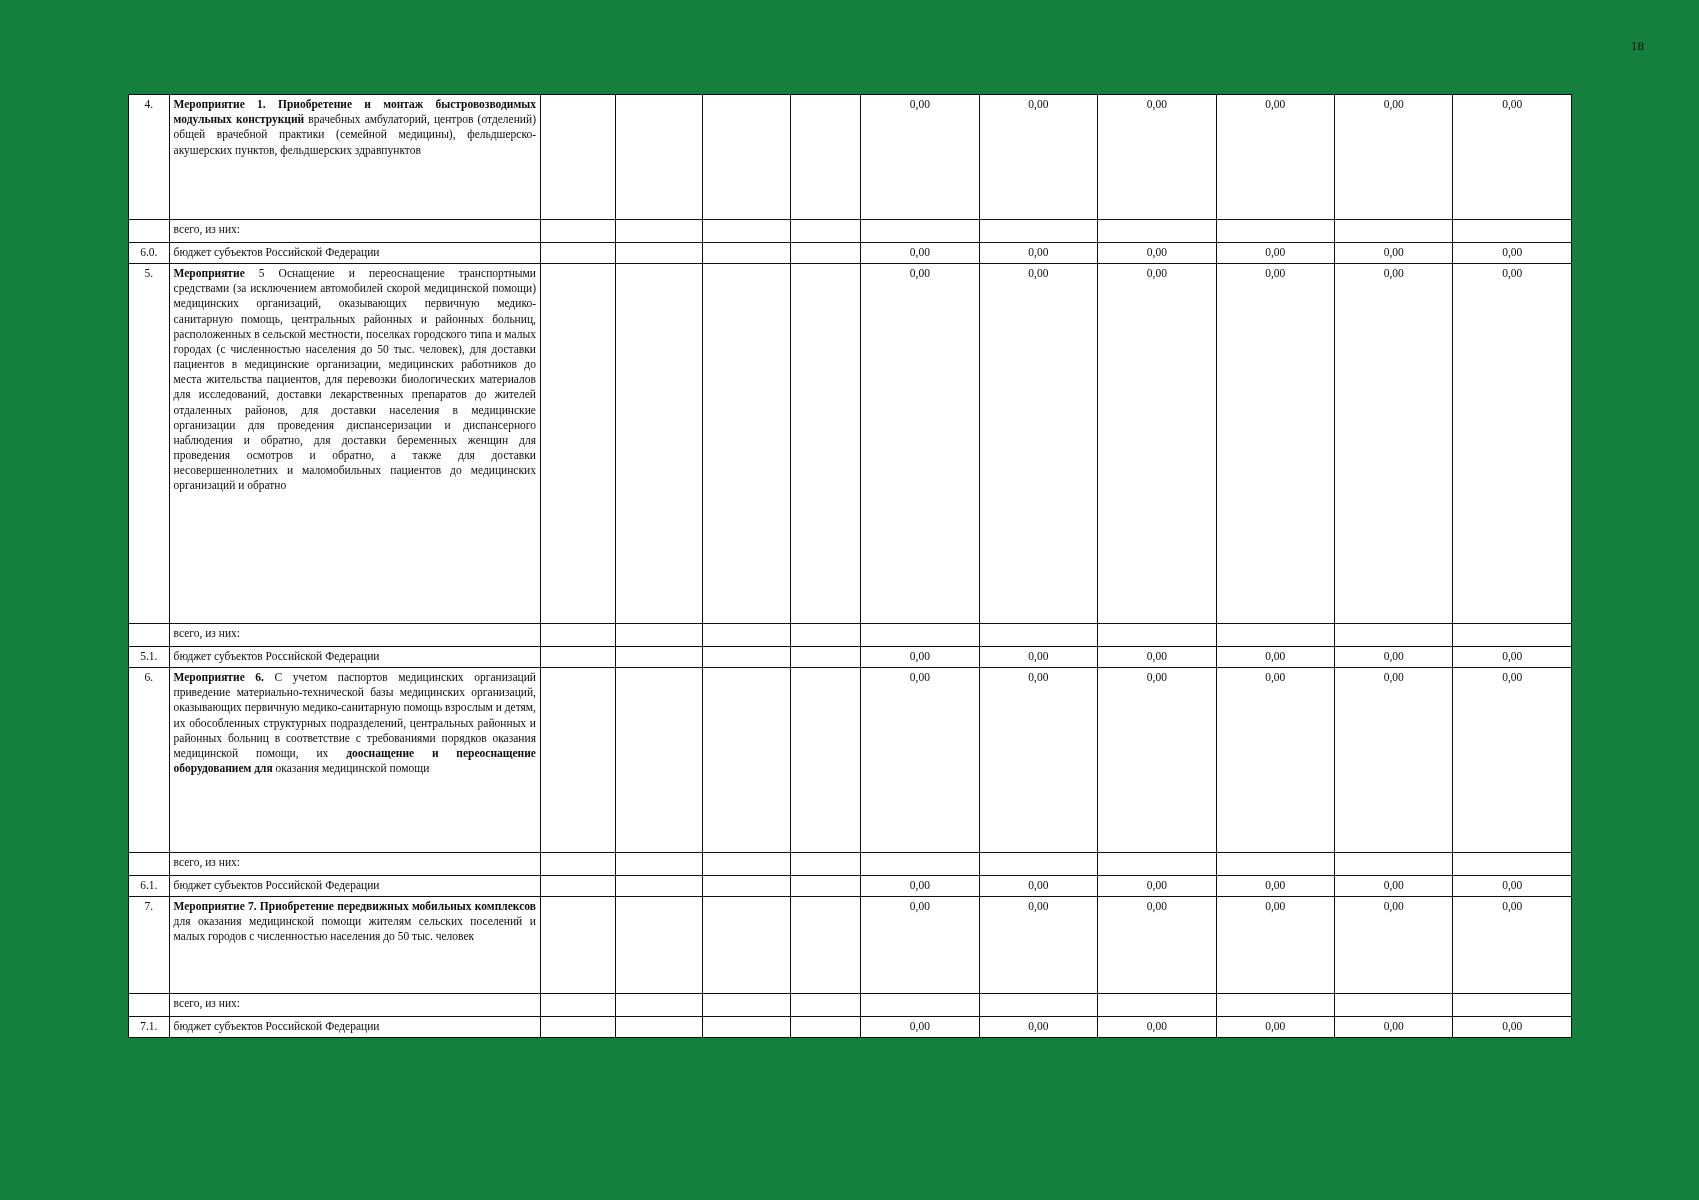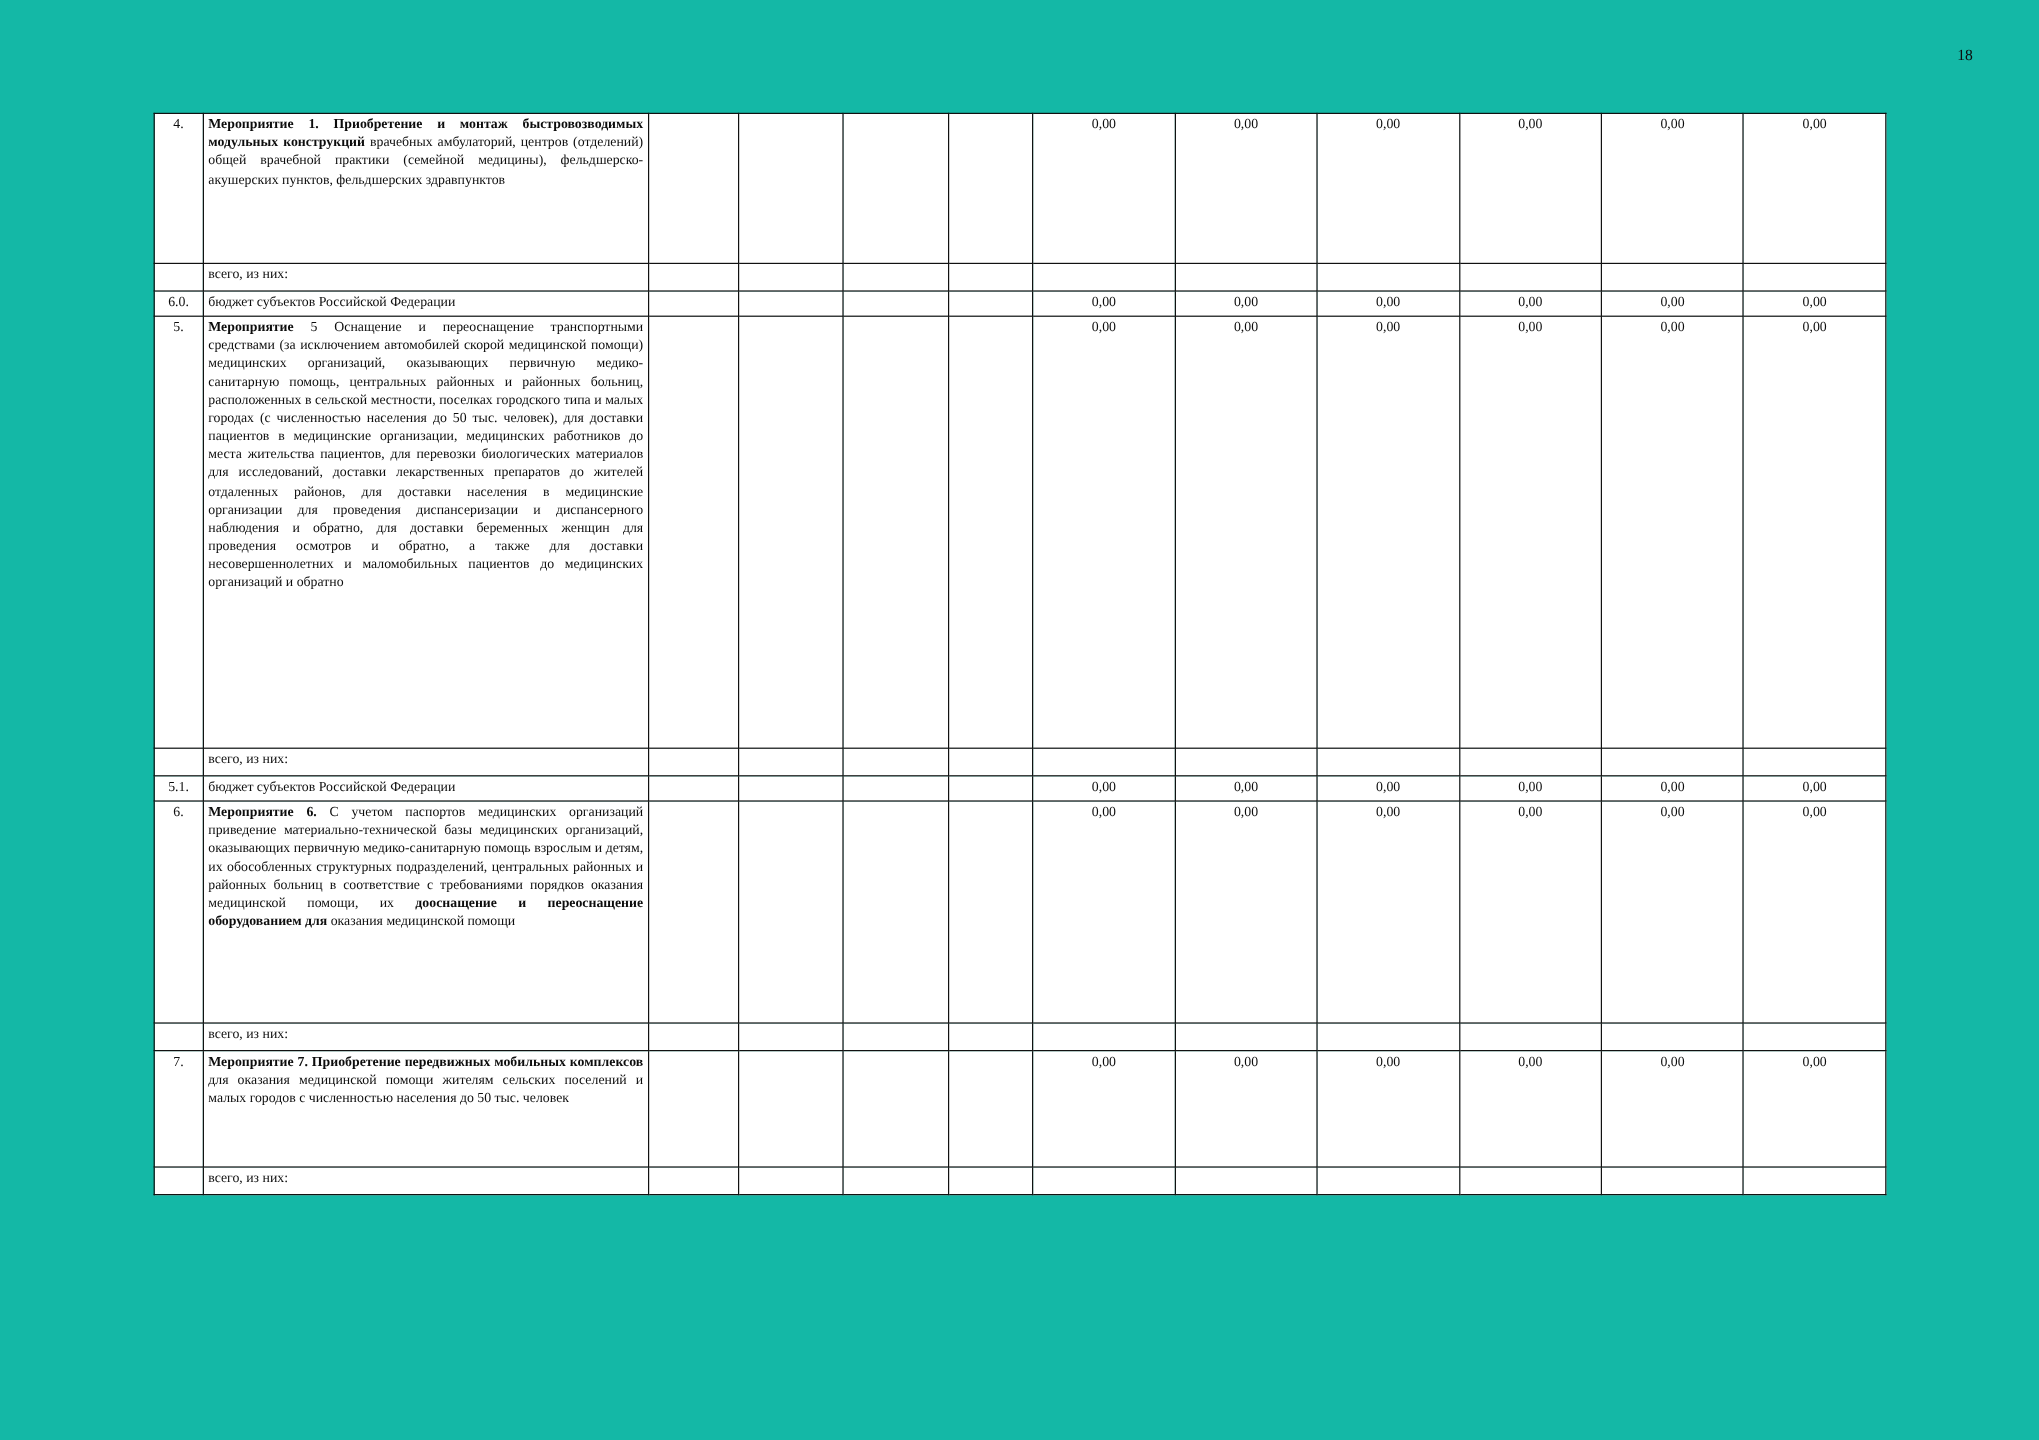--- a/index.html
+++ b/index.html
@@ -11,21 +11,21 @@
     width: 1699px;
     height: 1200px;
     font-family: "Liberation Serif", serif;
     color: #0d0d0d;
     position: relative;
     overflow: hidden;
   }
   .page {
     position: absolute;
     inset: 0;
-    background: #14b8a6;
+    background: #15803d;
   }
   .page-number {
     position: absolute;
     top: 38px;
     right: 55px;
     font-size: 13px;
     font-family: "Liberation Serif", serif;
   }
   .table-wrap {
     position: absolute;
@@ -219,20 +219,34 @@
           <td class="blank"></td>
           <td class="blank"></td>
           <td class="val"></td>
           <td class="val"></td>
           <td class="val"></td>
           <td class="val"></td>
           <td class="val"></td>
           <td class="val"></td>
         </tr>
 
+        <tr class="r-line">
+          <td class="num">6.1.</td>
+          <td class="name">бюджет субъектов Российской Федерации</td>
+          <td class="blank"></td>
+          <td class="blank"></td>
+          <td class="blank"></td>
+          <td class="blank"></td>
+          <td class="val">0,00</td>
+          <td class="val">0,00</td>
+          <td class="val">0,00</td>
+          <td class="val">0,00</td>
+          <td class="val">0,00</td>
+          <td class="val">0,00</td>
+        </tr>
 
         <tr class="r-tall-4">
           <td class="num">7.</td>
           <td class="name"><b>Мероприятие 7. Приобретение передвижных мобильных комплексов</b> <span>для оказания медицинской помощи жителям сельских поселений и малых городов с численностью населения до 50 тыс. человек</span></td>
           <td class="blank"></td>
           <td class="blank"></td>
           <td class="blank"></td>
           <td class="blank"></td>
           <td class="val">0,00</td>
           <td class="val">0,00</td>
@@ -250,18 +264,32 @@
           <td class="blank"></td>
           <td class="blank"></td>
           <td class="val"></td>
           <td class="val"></td>
           <td class="val"></td>
           <td class="val"></td>
           <td class="val"></td>
           <td class="val"></td>
         </tr>
 
+        <tr class="r-line">
+          <td class="num">7.1.</td>
+          <td class="name">бюджет субъектов Российской Федерации</td>
+          <td class="blank"></td>
+          <td class="blank"></td>
+          <td class="blank"></td>
+          <td class="blank"></td>
+          <td class="val">0,00</td>
+          <td class="val">0,00</td>
+          <td class="val">0,00</td>
+          <td class="val">0,00</td>
+          <td class="val">0,00</td>
+          <td class="val">0,00</td>
+        </tr>
 
       </tbody>
     </table>
   </div>
 
 </div>
 
 </body></html>

